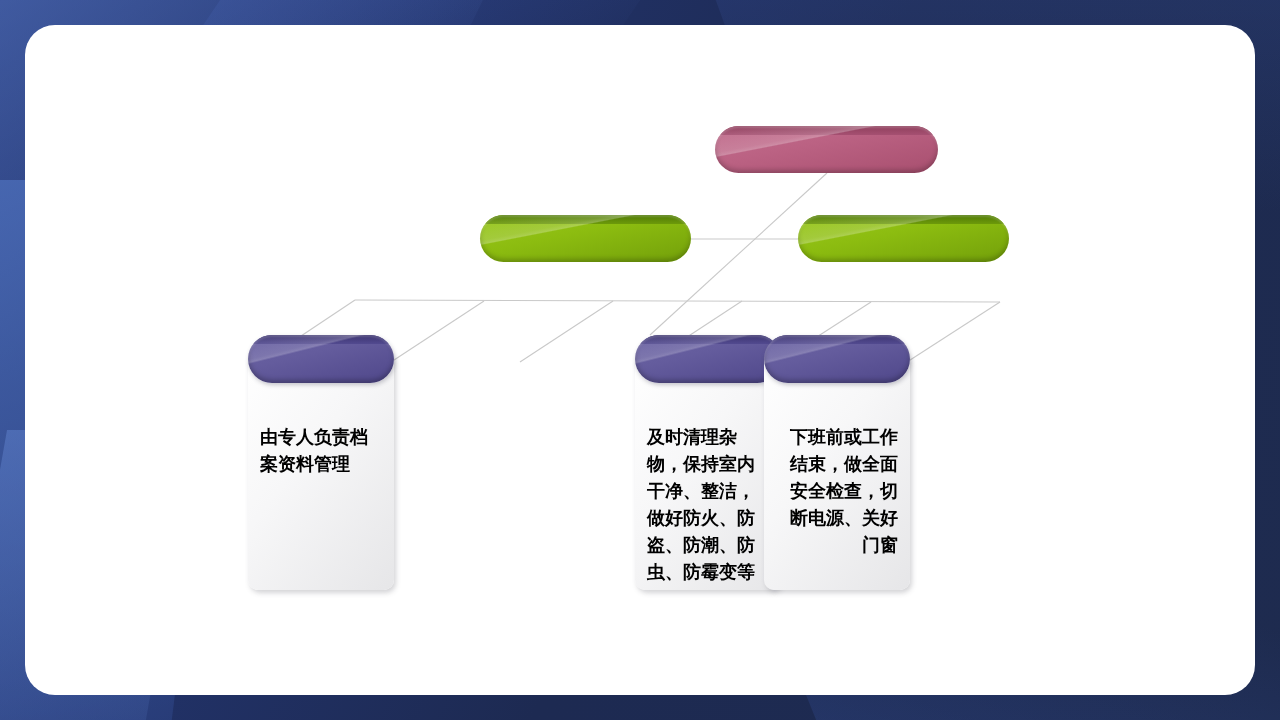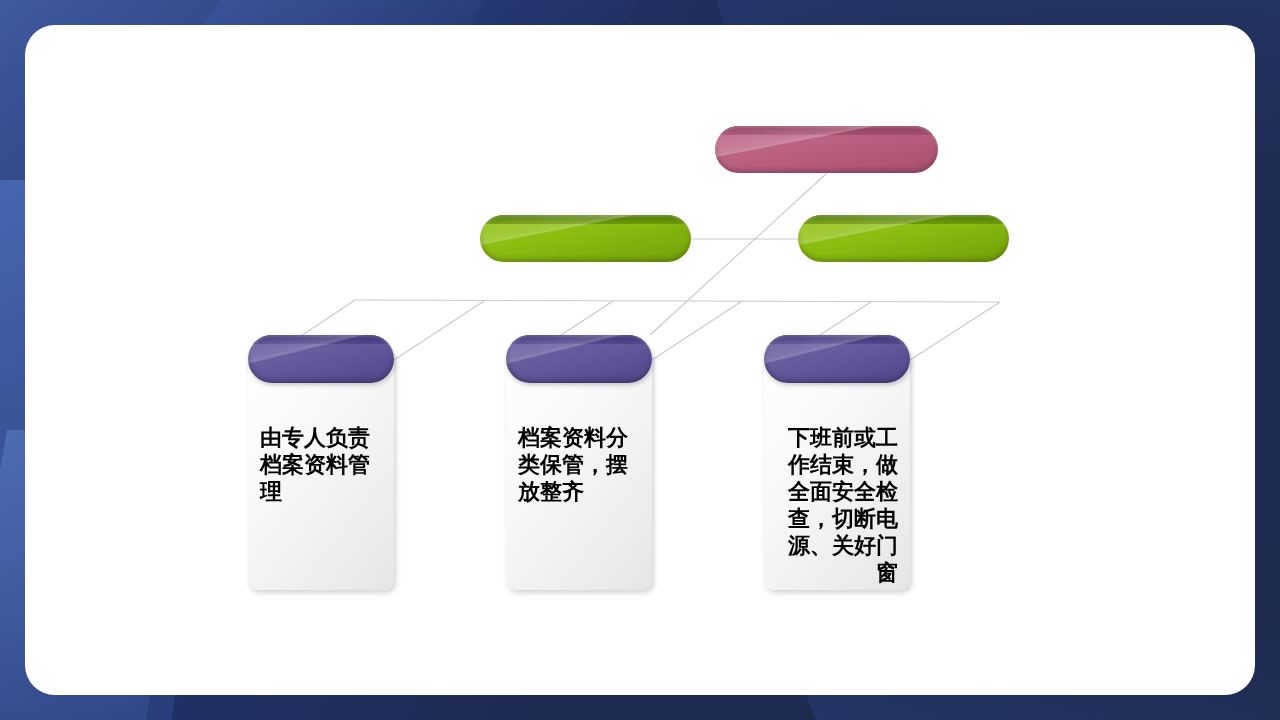--- a/index.html
+++ b/index.html
@@ -212,21 +212,21 @@
     justify-content: center;
     color: #ffffff;
     font-size: 15px;
     font-weight: bold;
   }
   .card-text {
     position: absolute;
     left: 12px;
     top: 73px;
     width: 122px;
-    font-size: 22px;
+    font-size: 18px;
     font-weight: bold;
     line-height: 27px;
     color: #000000;
     letter-spacing: 0px;
     word-break: break-all;
   }
 </style>
 </head>
 <body>
 
@@ -288,33 +288,33 @@
       </div>
       <div class="card-head">
         <div class="cap-top"></div>
         <div class="cap-gloss"></div>
         <div class="cap-rim"></div>
         <div class="card-head-label"></div>
       </div>
     </div>
 
 
-    <div class="card" style="left:481px;">
+
+    <div class="card" style="left:610px;">
       <div class="card-body">
-        <div class="card-text">档案资料分类保管，摆放整齐</div>
+        <div class="card-text">及时清理杂物，保持室内干净、整洁，做好防火、防盗、防潮、防虫、防霉变等</div>
       </div>
       <div class="card-head">
         <div class="cap-top"></div>
         <div class="cap-gloss"></div>
         <div class="cap-rim"></div>
         <div class="card-head-label"></div>
       </div>
     </div>
 
-
     <div class="card" style="left:739px;text-align:right;">
       <div class="card-body">
         <div class="card-text">下班前或工作结束，做全面安全检查，切断电源、关好门窗</div>
       </div>
       <div class="card-head">
         <div class="cap-top"></div>
         <div class="cap-gloss"></div>
         <div class="cap-rim"></div>
         <div class="card-head-label"></div>
       </div>

